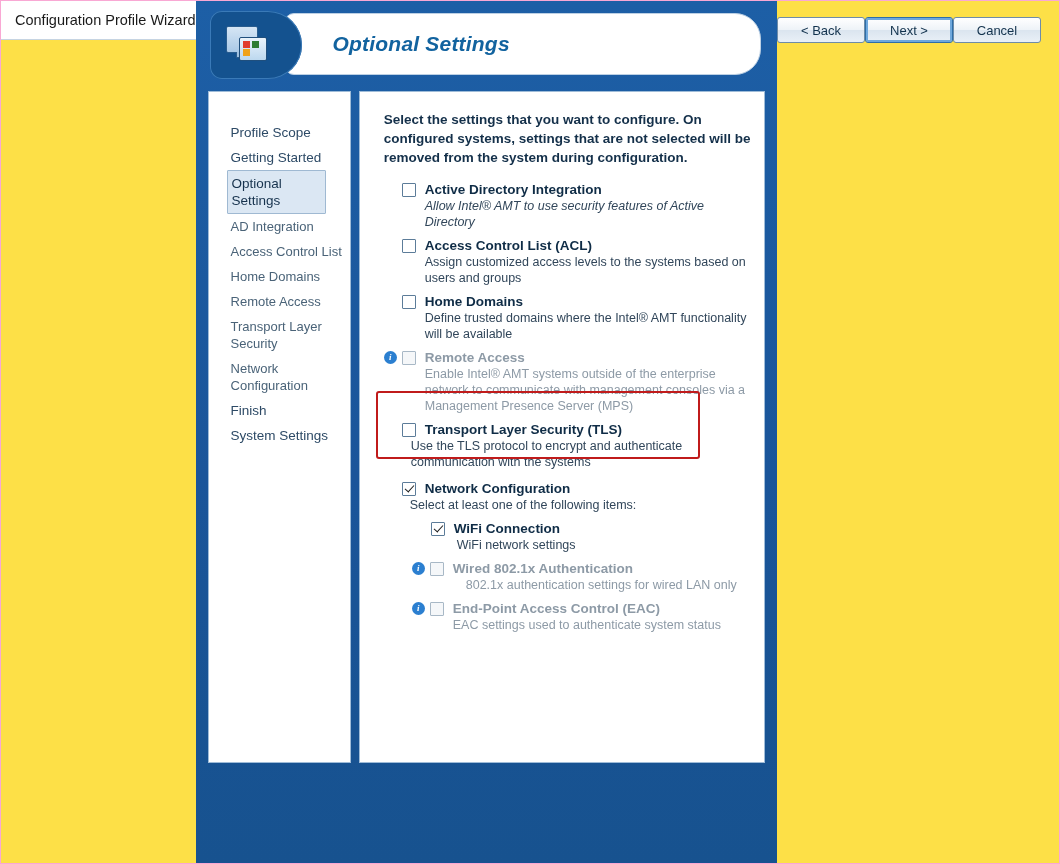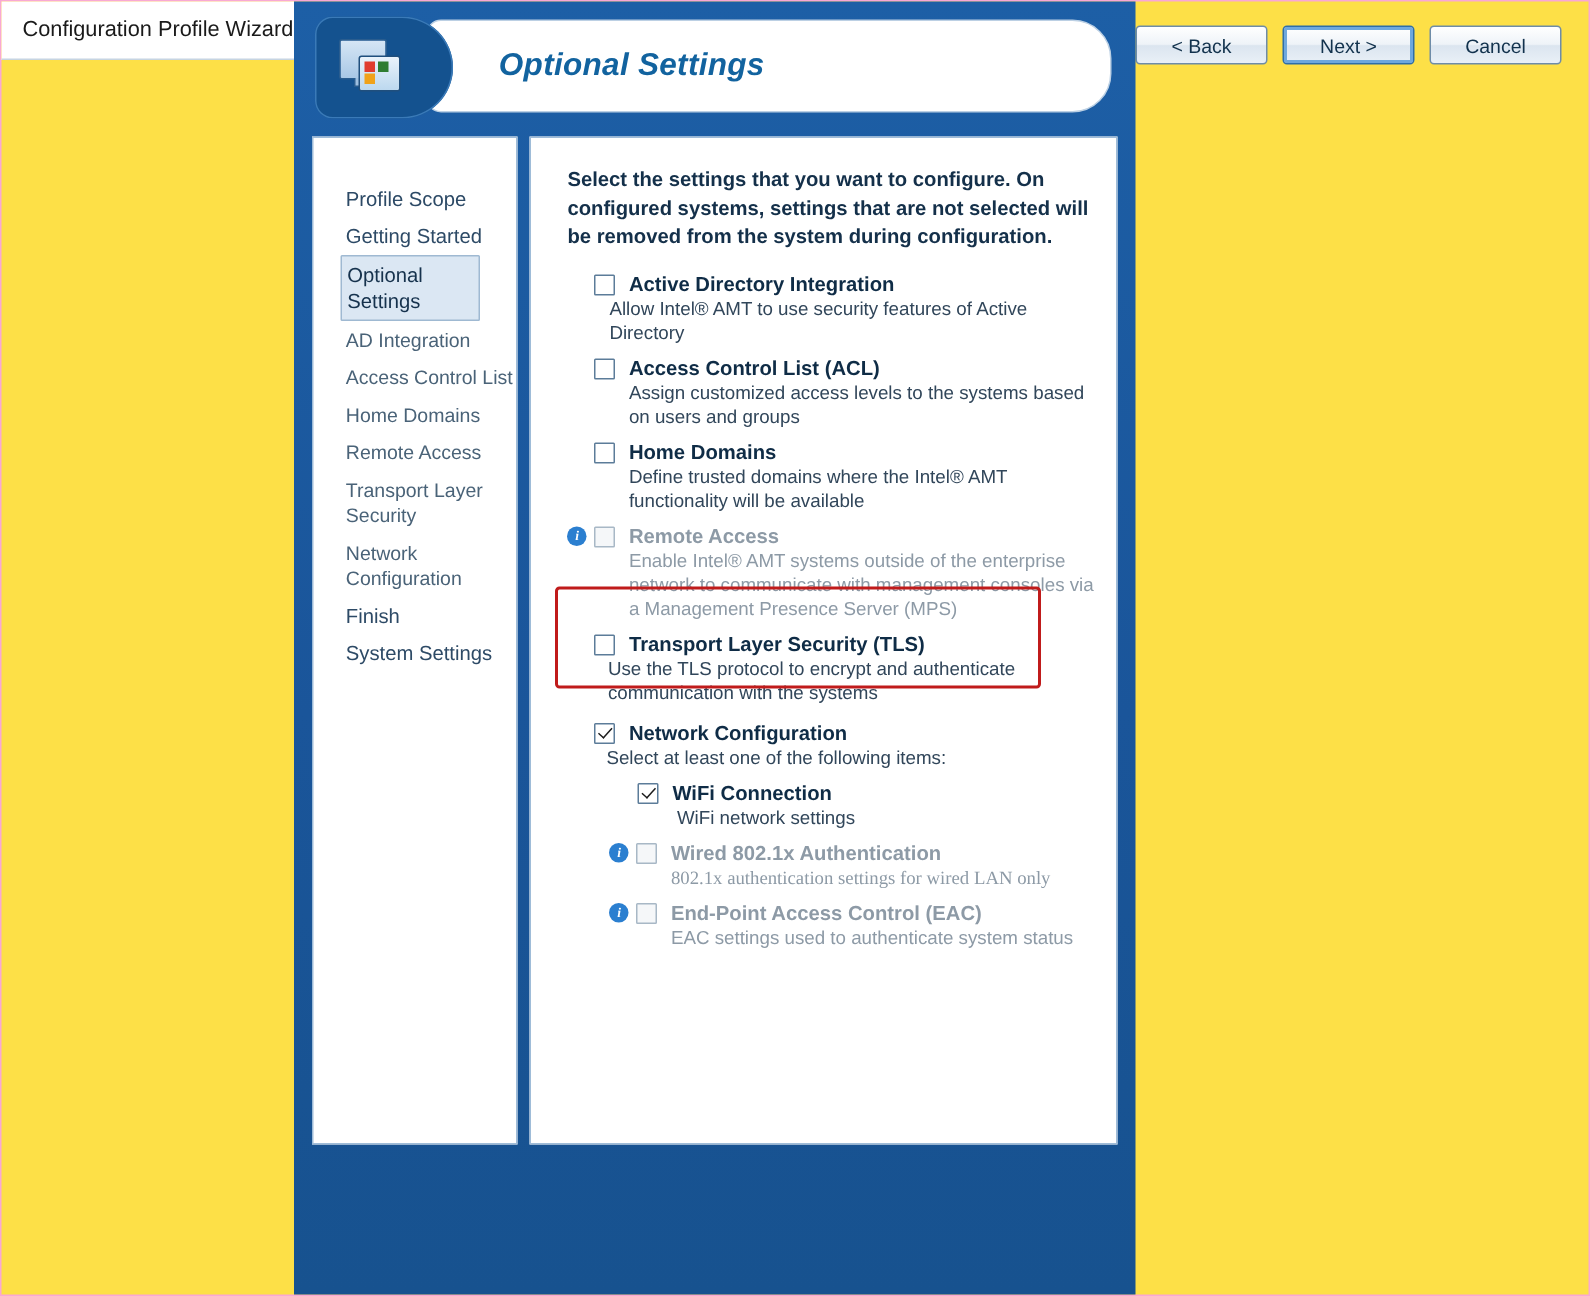--- a/index.html
+++ b/index.html
@@ -255,21 +255,20 @@
     pointer-events: none;
   }
   
   .footer {
     height: 58px;
     display: flex;
     align-items: center;
     justify-content: flex-end;
     padding-right: 18px;
     box-sizing: border-box;
-    gap: 10px;
     flex: 0 0 auto;
   }
   .btn {
     width: 88px;
     height: 26px;
     font-size: 13px;
     color: #12324d;
     background: linear-gradient(to bottom, #ffffff 0%, #eef3f8 48%, #dbe5ef 52%, #e9f0f7 100%);
     border: 1px solid #6e8ca8;
     border-radius: 3px;
@@ -351,21 +350,21 @@
       <div class="right-pane">
 
         <div class="intro">Select the settings that you want to configure. On configured systems, settings that are not selected will be removed from the system during configuration.</div>
 
         <div class="opt">
           <div class="opt-row">
             <span class="info-spacer"></span>
             <span class="cbox"></span>
             <span class="opt-title">Active Directory Integration</span>
           </div>
-          <div class="opt-desc" style="margin-left:28px;">Allow Intel® AMT to use security features of Active Directory</div>
+          <div class="opt-desc" style="margin-left:41px;font-style:italic;">Allow Intel® AMT to use security features of Active Directory</div>
         </div>
 
         <div class="opt">
           <div class="opt-row">
             <span class="info-spacer"></span>
             <span class="cbox"></span>
             <span class="opt-title">Access Control List (ACL)</span>
           </div>
           <div class="opt-desc" style="margin-left:41px;">Assign customized access levels to the systems based on users and groups</div>
         </div>
@@ -413,21 +412,21 @@
           </div>
           <div class="opt-desc">WiFi network settings</div>
         </div>
 
         <div class="opt indented" style="margin-left:28px;">
           <div class="opt-row">
             <span class="info-ic">i</span>
             <span class="cbox disabled"></span>
             <span class="opt-title disabled">Wired 802.1x Authentication</span>
           </div>
-          <div class="opt-desc disabled" style="margin-left:41px;font-family:Liberation Serif, serif;">802.1x authentication settings for wired LAN only</div>
+          <div class="opt-desc disabled" style="margin-left:54px;">802.1x authentication settings for wired LAN only</div>
         </div>
 
         <div class="opt indented" style="margin-left:28px;">
           <div class="opt-row">
             <span class="info-ic">i</span>
             <span class="cbox disabled"></span>
             <span class="opt-title disabled">End-Point Access Control (EAC)</span>
           </div>
           <div class="opt-desc disabled" style="margin-left:41px;">EAC settings used to authenticate system status</div>
         </div>

